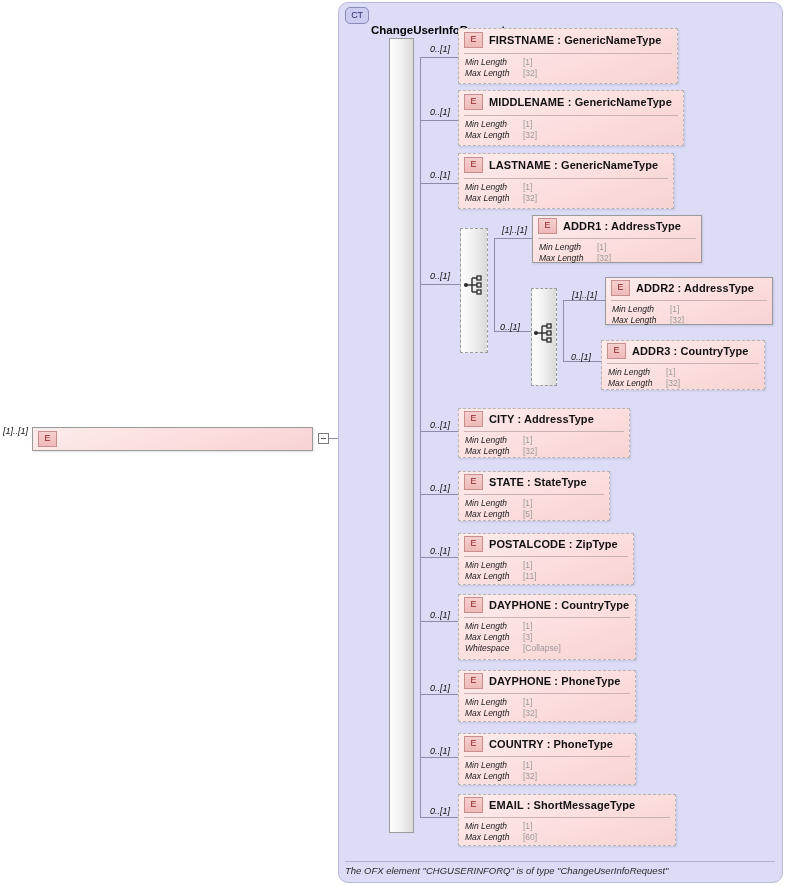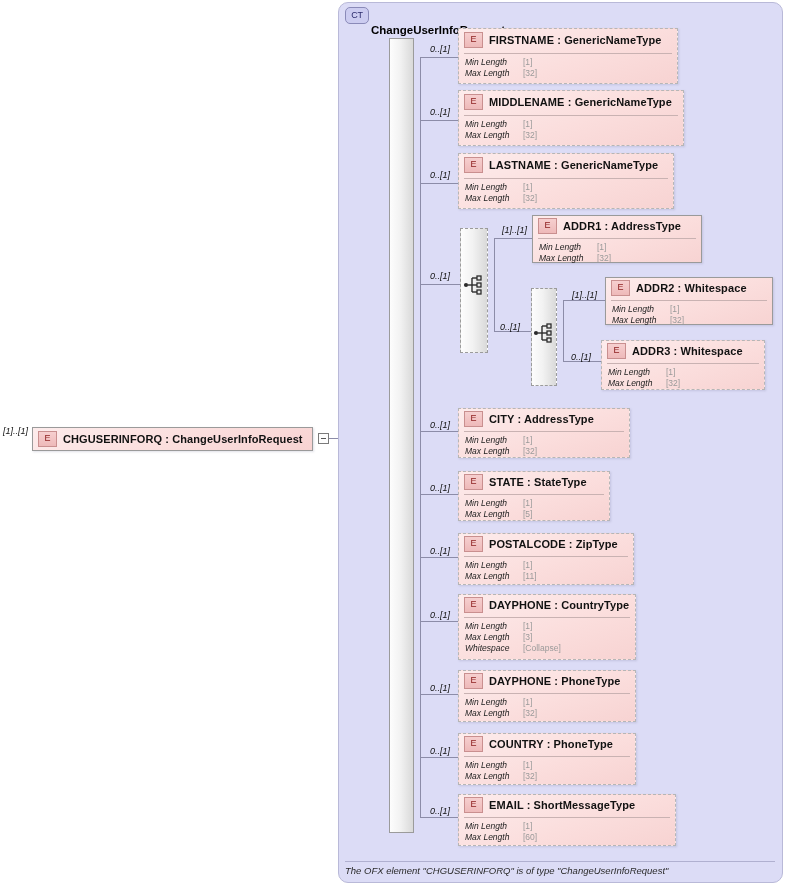--- a/index.html
+++ b/index.html
@@ -155,21 +155,20 @@
 </head>
 <body>
 
 <div class="canvas">
 
   <div class="card" style="left:3px;top:426px;">[1]..[1]</div>
 
   <div class="ebox required" id="root-box" style="left:32px;top:427px;width:281px;height:24px;">
     <div class="ebox-head" style="height:22px;">
       <div class="e-badge">E</div>
-      <div class="e-title">CHGUSERINFORQ : ChangeUserInfoRequest</div>
     </div>
   </div>
 
   <div class="toggle" style="left:318px;top:433px;"></div>
 
   <div class="hline" style="left:329px;top:438px;width:66px;"></div>
   <div class="card" style="left:358px;top:425px;">[1]..[1]</div>
 
   <div class="ct-panel" style="left:338px;top:2px;width:445px;height:881px;"></div>
 
@@ -315,41 +314,41 @@
     </svg>
   </div>
 
   <div class="vline" style="left:563px;top:300px;height:61px;"></div>
 
   <div class="hline" style="left:563px;top:300px;width:42px;"></div>
   <div class="card" style="left:572px;top:290px;">[1]..[1]</div>
   <div class="ebox required" style="left:605px;top:277px;width:168px;height:48px;">
     <div class="ebox-head" style="height:20px;">
       <div class="e-badge">E</div>
-      <div class="e-title">ADDR2    : Whitespace</div>
+      <div class="e-title">ADDR2    : AddressType</div>
     </div>
     <div class="e-rule" style="top:22px;"></div>
     <div class="facets" style="top:26px;">
       <div class="facet-row">
         <span class="facet-name">Min Length</span>
         <span class="facet-val">[1]</span>
       </div>
       <div class="facet-row">
         <span class="facet-name">Max Length</span>
         <span class="facet-val">[32]</span>
       </div>
     </div>
   </div>
 
   <div class="hline" style="left:563px;top:361px;width:38px;"></div>
   <div class="card" style="left:571px;top:352px;">0..[1]</div>
   <div class="ebox optional" style="left:601px;top:340px;width:164px;height:50px;">
     <div class="ebox-head" style="height:20px;">
       <div class="e-badge">E</div>
-      <div class="e-title">ADDR3    : Whitespace</div>
+      <div class="e-title">ADDR3    : CountryType</div>
     </div>
     <div class="e-rule" style="top:22px;"></div>
     <div class="facets" style="top:26px;">
       <div class="facet-row">
         <span class="facet-name">Min Length</span>
         <span class="facet-val">[1]</span>
       </div>
       <div class="facet-row">
         <span class="facet-name">Max Length</span>
         <span class="facet-val">[32]</span>

